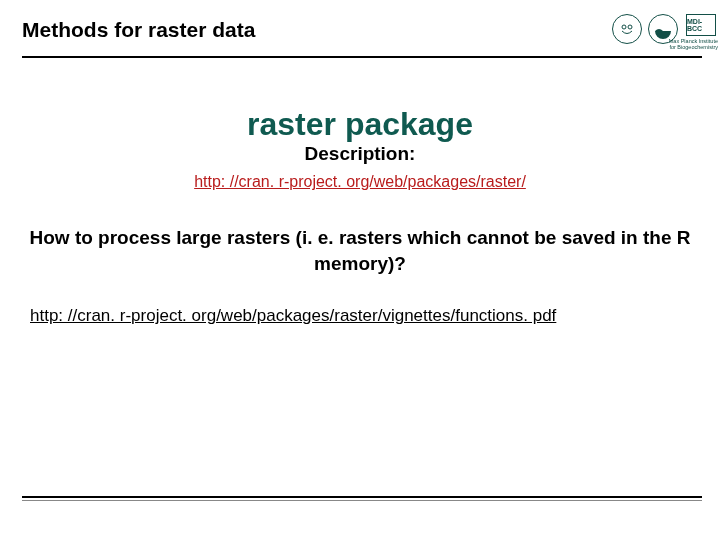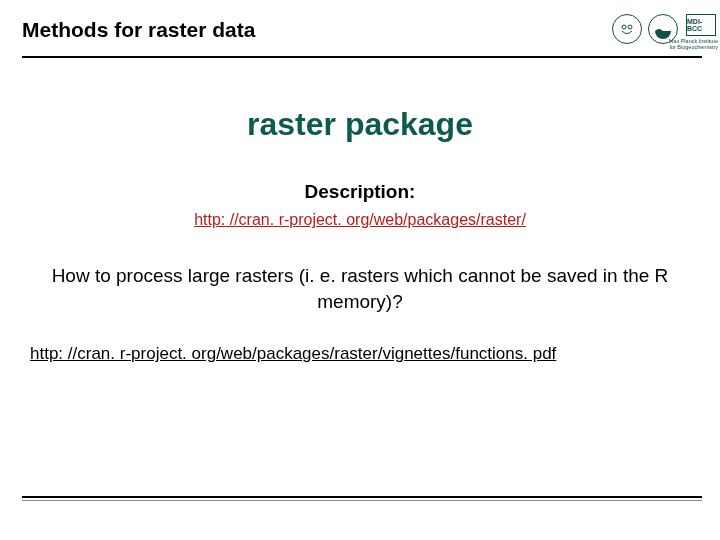--- a/index.html
+++ b/index.html
@@ -78,32 +78,31 @@
   .pkg-title {
     font-size: 32px;
     font-weight: bold;
     color: #0f5a50;
     margin-top: 48px;
   }
   .desc-label {
     font-size: 19px;
     font-weight: bold;
     color: #000;
-    margin-top: 38px;
   }
   .link1 {
     font-size: 16px;
     color: #b91c1c;
     text-decoration: underline;
     margin-top: 8px;
     display: inline-block;
   }
   .question {
     font-size: 19px;
-    font-weight: normal;
+    font-weight: bold;
     color: #000;
     margin-top: 34px;
     line-height: 1.35;
   }
   .link2-wrap {
     text-align: left;
     padding: 0 2px;
     margin-top: 30px;
   }
   .link2 {

